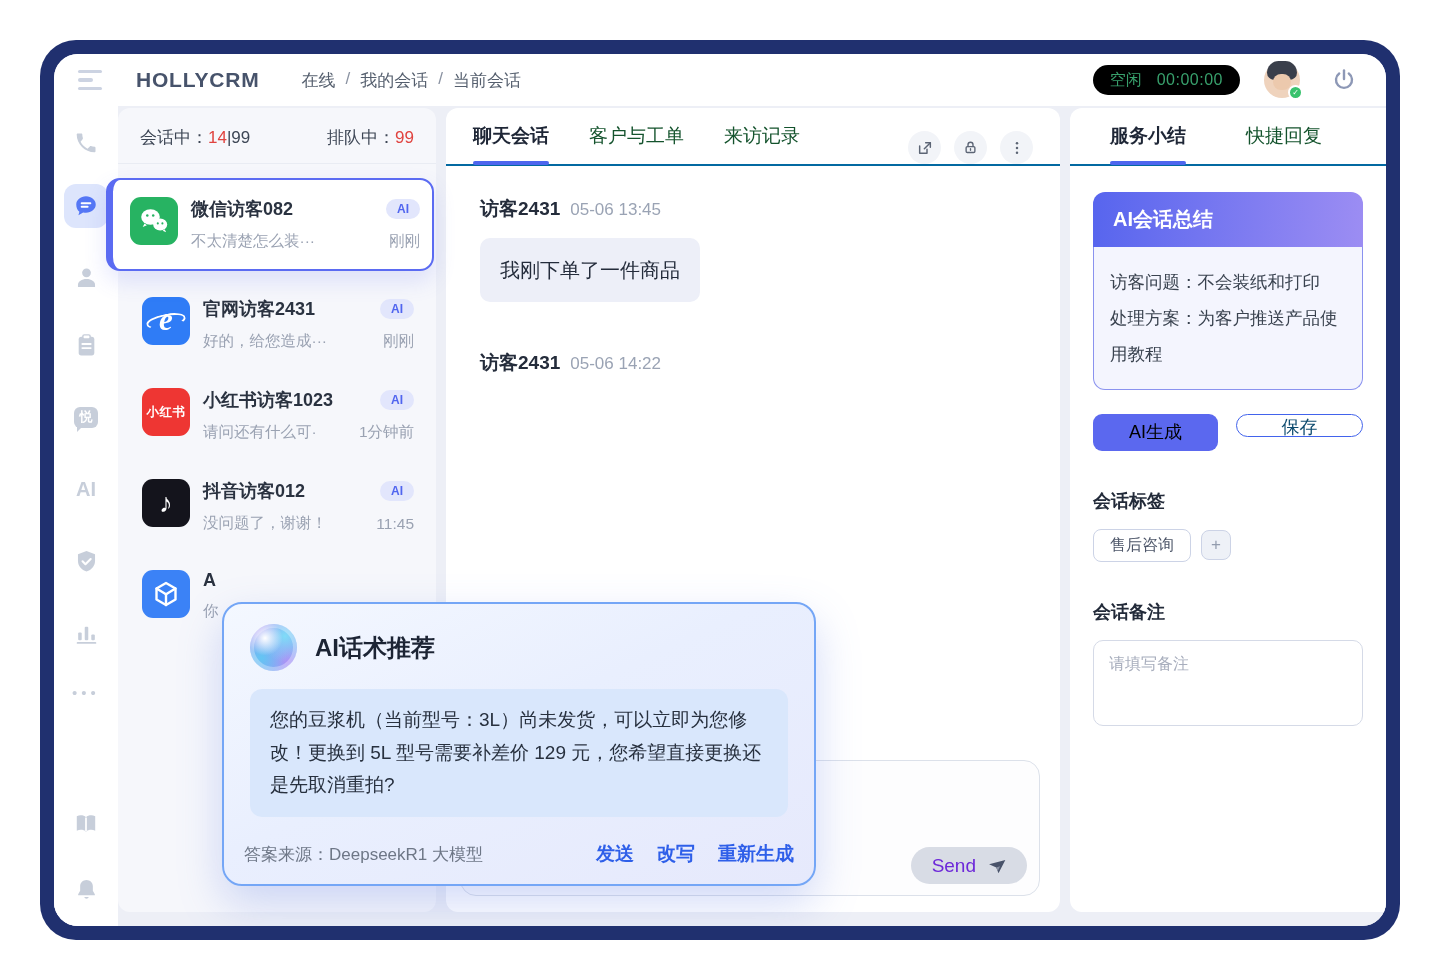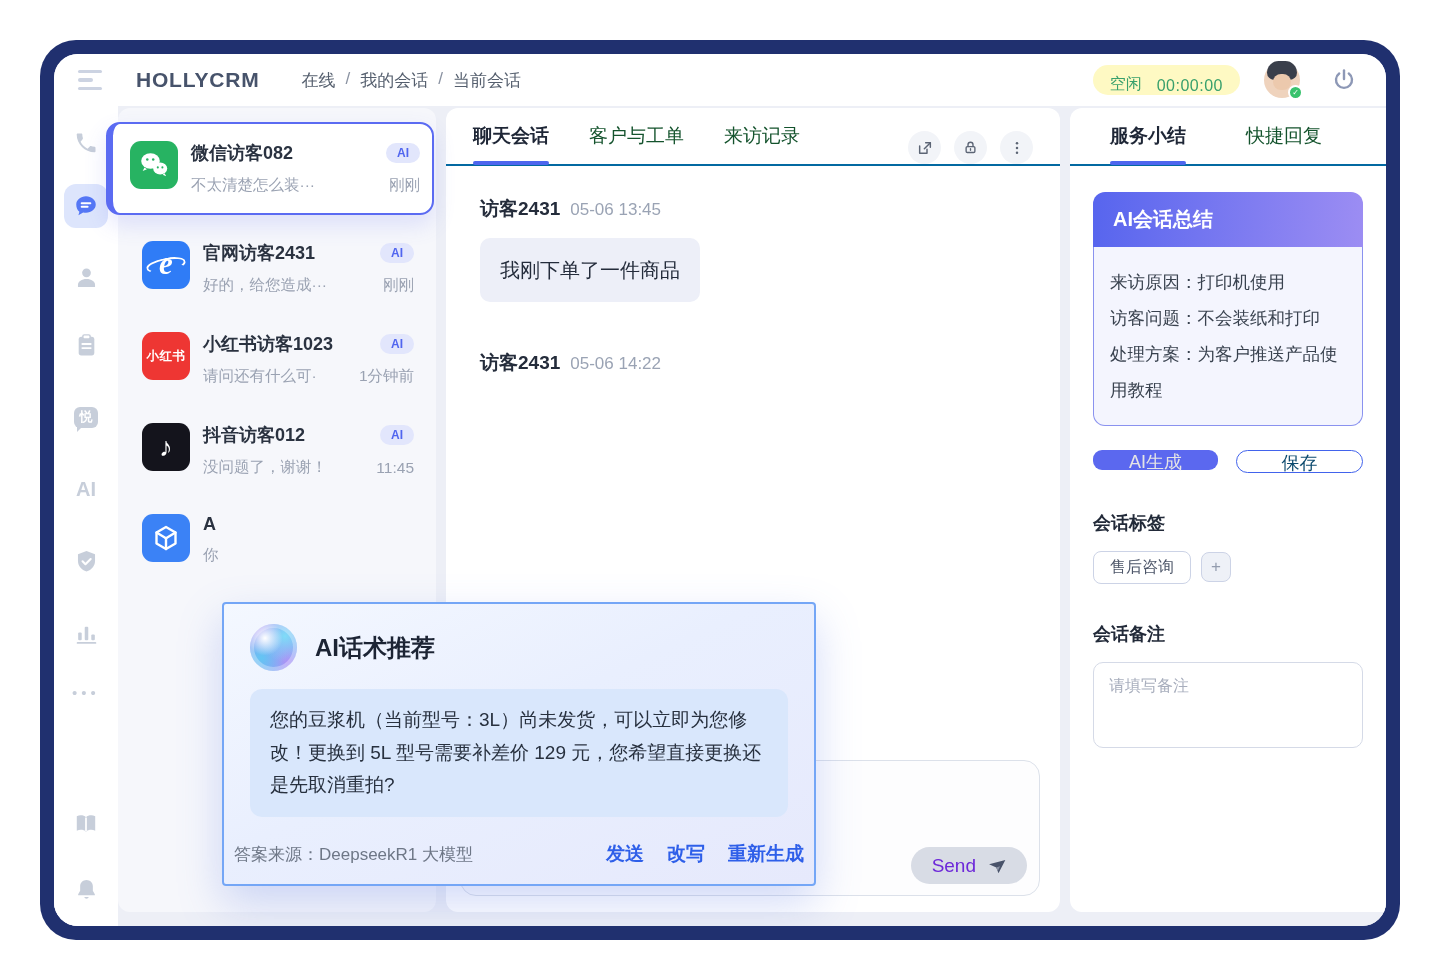--- a/index.html
+++ b/index.html
@@ -9,21 +9,21 @@
 
   
   .header { height:52px; flex:none; display:flex; align-items:center; padding:0 28px 0 24px; background:#fff; }
   .hamburger { width:24px; display:flex; flex-direction:column; gap:5px; margin-right:34px; cursor:pointer; }
   .hamburger i { display:block; height:3.5px; border-radius:2px; background:#ccd3e2; }
   .hamburger i:nth-child(1){ width:24px; } .hamburger i:nth-child(2){ width:15px; } .hamburger i:nth-child(3){ width:24px; }
   .brand { font-size:21px; font-weight:700; color:#47536b; letter-spacing:.8px; margin-right:42px; }
   .breadcrumb { display:flex; gap:10px; font-size:17px; color:#555f6e; }
   .breadcrumb .sep { color:#8b93a2; }
   .hspacer { flex:1; }
-  .status-pill { height:30px; background:#fef9c3; border-radius:15px; display:flex; align-items:flex-end; gap:15px; padding:0 17px; font-size:16px; color:#38a06c; margin-right:24px; cursor:pointer; }
+  .status-pill { height:30px; background:#000000; border-radius:15px; display:flex; align-items:center; gap:15px; padding:0 17px; font-size:16px; color:#38a06c; margin-right:24px; cursor:pointer; }
   .status-timer { letter-spacing:.5px; }
   .avatar { width:36px; height:36px; border-radius:50%; background:#efd3bd; position:relative; margin-right:30px; cursor:pointer; flex:none; }
   .avatar::before { content:""; position:absolute; left:3px; right:3px; top:-1px; height:19px; background:#3a3f4b; border-radius:16px 16px 10px 10px; }
   .avatar::after { content:""; position:absolute; left:9px; top:12px; width:18px; height:16px; background:#ecc9ad; border-radius:8px; }
   .check-badge { position:absolute; right:-3px; bottom:-2px; width:15px; height:15px; background:#38c26d; border:2px solid #fff; border-radius:50%; color:#fff; font-size:8px; display:flex; align-items:center; justify-content:center; z-index:2; }
   .power-btn { width:28px; height:28px; color:#8d98b6; cursor:pointer; display:flex; align-items:center; justify-content:center; }
 
   
   .content { flex:1; display:flex; min-height:0; background:#edeff6; }
   .rail { width:64px; background:#fff; flex:none; display:flex; flex-direction:column; align-items:center; padding-top:24px; }
@@ -79,43 +79,43 @@
   .send-btn { position:absolute; right:12px; bottom:11px; height:37px; padding:0 21px; border-radius:19px; background:#d8dce5; border:none; display:flex; align-items:center; gap:11px; font-size:19px; color:#6d28d9; font-weight:500; cursor:pointer; font-family:inherit; }
 
   
   .right-panel { width:316px; flex:none; background:#fff; border-radius:12px 0 0 12px; display:flex; flex-direction:column; }
   .right-panel .tabs-row { padding:0 40px; gap:0; }
   .right-panel .tab { margin-right:60px; }
   .rp-body { padding:26px 23px 0; overflow:hidden; }
   .sum-header { background:linear-gradient(93deg,#5765ee 0%,#9c8df3 100%); border-radius:12px 12px 0 0; color:#fff; font-size:20px; font-weight:700; padding:14px 20px; }
   .sum-card-body { border:1.5px solid #8a92ef; border-top:none; border-radius:0 0 12px 12px; background:#f4f5fe; padding:18px 16px 16px; font-size:17.5px; color:#39424f; line-height:2.05; }
   .btn-row { display:flex; gap:18px; margin-top:24px; }
-  .btn-generate { flex:1; height:20px; background:#5b68ef; color:#e5e5e5; border:none; border-radius:9px; font-size:18px; cursor:pointer; font-family:inherit; }
+  .btn-generate { flex:1; height:37px; background:#5b68ef; color:#000000; border:none; border-radius:9px; font-size:18px; cursor:pointer; font-family:inherit; }
   .btn-save { flex:1; height:23px; background:#fff; color:#0c4a6e; border:1.5px solid #4263ec; border-radius:18px; font-size:18px; cursor:pointer; font-family:inherit; }
   .rp-title { margin-top:38px; font-size:18px; font-weight:700; color:#222a39; }
   .tag-row { display:flex; align-items:center; gap:10px; margin-top:16px; }
   .tag { border:1.5px solid #ccd3e6; border-radius:8px; padding:5px 16px; font-size:16px; color:#4d5669; background:#fff; cursor:pointer; }
   .tag-add { width:30px; height:30px; border:1.5px solid #ccd3e6; border-radius:8px; background:#eef1f7; color:#939cae; font-size:17px; display:flex; align-items:center; justify-content:center; cursor:pointer; }
   .note-area { margin-top:16px; width:100%; height:86px; border:1.5px solid #d5dae7; border-radius:10px; background:#fff; resize:none; padding:13px 15px; font-size:16px; color:#333; font-family:inherit; }
   .note-area::placeholder { color:#a8aebd; }
 
   
-  .ai-popup { position:absolute; left:168px; top:548px; width:594px; height:284px; border-radius:4px; border:2px solid #74a6f6; background:linear-gradient(155deg,#f4f8ff 0%,#e9effe 45%,#e6e9fc 100%); box-shadow:0 18px 44px rgba(96,125,230,.28); z-index:30; display:flex; flex-direction:column; }
+  .ai-popup { position:absolute; left:168px; top:548px; width:594px; height:284px; border-radius:20px; border:2px solid #74a6f6; background:linear-gradient(155deg,#f4f8ff 0%,#e9effe 45%,#e6e9fc 100%); box-shadow:0 18px 44px rgba(96,125,230,.28); z-index:30; display:flex; flex-direction:column; }
   .popup-head { display:flex; align-items:center; gap:18px; padding:20px 26px 0; }
   .orb { width:47px; height:47px; border-radius:50%; flex:none;
     background:
       radial-gradient(circle at 32% 30%, #ffffff 0%, rgba(255,255,255,0) 38%),
       radial-gradient(circle at 74% 26%, #7fdcf7 0%, rgba(127,220,247,0) 52%),
       radial-gradient(circle at 24% 72%, #63c6f3 0%, rgba(99,198,243,0) 55%),
       radial-gradient(circle at 72% 76%, #b48df6 0%, rgba(180,141,246,0) 60%),
       linear-gradient(135deg,#a68af3,#6fb5f4);
     box-shadow:inset 0 0 0 4px rgba(255,255,255,.30); }
   .popup-title { font-size:24px; font-weight:700; color:#1c2434; }
   .popup-body { margin:18px 26px 0; background:#d9e7fc; border-radius:12px; padding:15px 20px; font-size:19px; color:#28313f; line-height:1.72; }
-  .popup-footer { display:flex; align-items:center; padding:0 10px; margin-top:auto; margin-bottom:17px; }
+  .popup-footer { display:flex; align-items:center; padding:0 20px; margin-top:auto; margin-bottom:17px; }
   .popup-source { font-size:17px; color:#6e7787; }
   .popup-actions { margin-left:auto; display:flex; gap:23px; }
   .popup-link { font-size:19px; font-weight:700; color:#2e5fe9; cursor:pointer; text-decoration:none; }
   .emoji-ic { display:inline-block; vertical-align:-3px; margin-left:2px; }
 </style>
 </head>
 <body>
 
 <div class="frame">
 <div class="app">
@@ -209,20 +209,27 @@
         <svg width="25" height="25" viewBox="0 0 24 24" fill="currentColor">
               <path d="M12 2.8c-3.4 0-6.1 2.7-6.1 6.1v4.4L4 16.6v1h16v-1l-1.9-3.3V8.9c0-3.4-2.7-6.1-6.1-6.1z"></path>
               <path d="M9.8 19.3a2.3 2.3 0 0 0 4.4 0z"></path>
             </svg>
       </div>
     </div>
 
     <div class="panels">
 
       <div class="list-panel">
+        <div class="list-stats">
+          <span>会话中：</span>
+              <span class="stat-red">14</span>
+              <span>|</span>
+              <span>99</span>
+          <span class="stat-q"><span>排队中：</span><span class="stat-red">99</span></span>
+        </div>
         <div class="conv-list">
 
           <div class="conv-item selected">
             <div class="ch-icon ch-wechat">
               <svg width="36" height="36" viewBox="0 0 36 36">
                     <ellipse cx="14.5" cy="14" rx="9.3" ry="7.8" fill="#fff"></ellipse>
                     <path d="M8.5 20.5l-1.8 3.6 4.2-1.8z" fill="#fff"></path>
                     <circle cx="11.3" cy="12.5" r="1.25" fill="#27b362"></circle>
                     <circle cx="17.2" cy="12.5" r="1.25" fill="#27b362"></circle>
                     <ellipse cx="24.2" cy="21.6" rx="7" ry="6" fill="#fff"></ellipse>
@@ -369,21 +376,20 @@
 
       <div class="right-panel">
         <div class="tabs-row">
           <div class="tab active">服务小结</div>
           <div class="tab">快捷回复</div>
         </div>
         <div class="rp-body">
           <div>
             <div class="sum-header">AI会话总结</div>
             <div class="sum-card-body">
-              <div>来访原因：打印机使用</div>
               <div>访客问题：不会装纸和打印</div>
               <div>处理方案：为客户推送产品使用教程</div>
             </div>
           </div>
           <div class="btn-row">
             <button class="btn-generate">AI生成</button>
             <button class="btn-save">保存</button>
           </div>
           <div class="rp-title">会话标签</div>
           <div class="tag-row">

